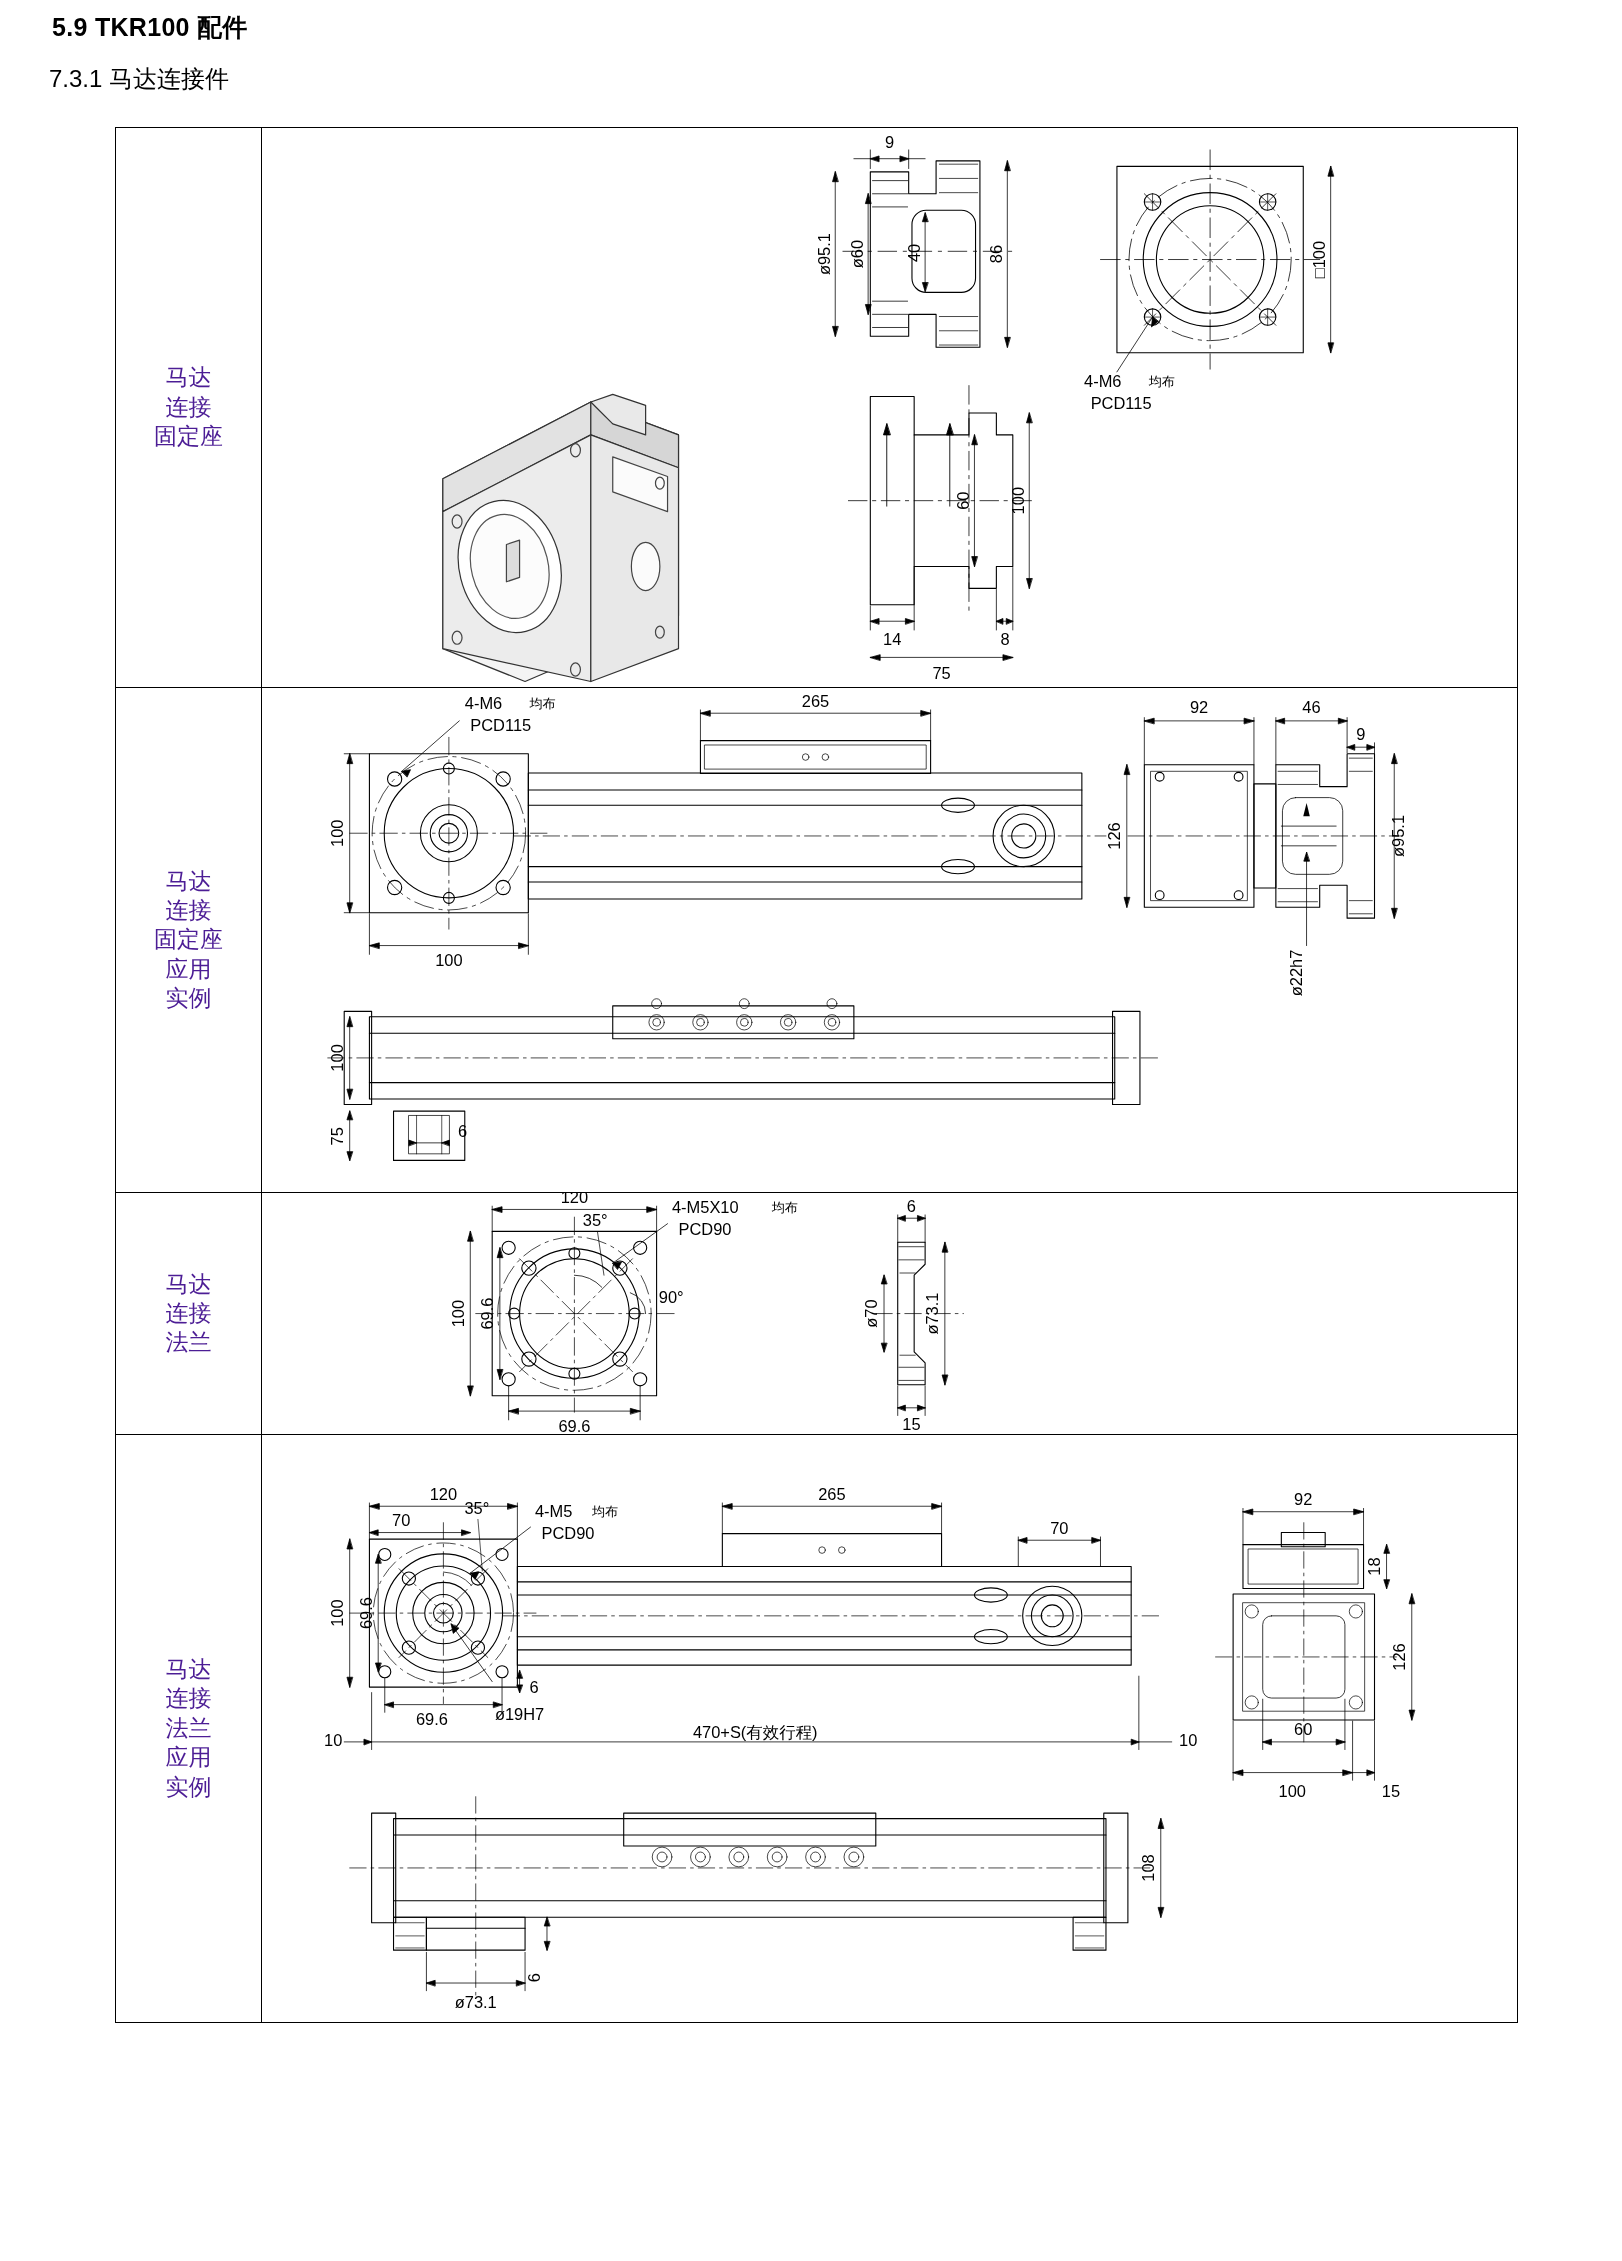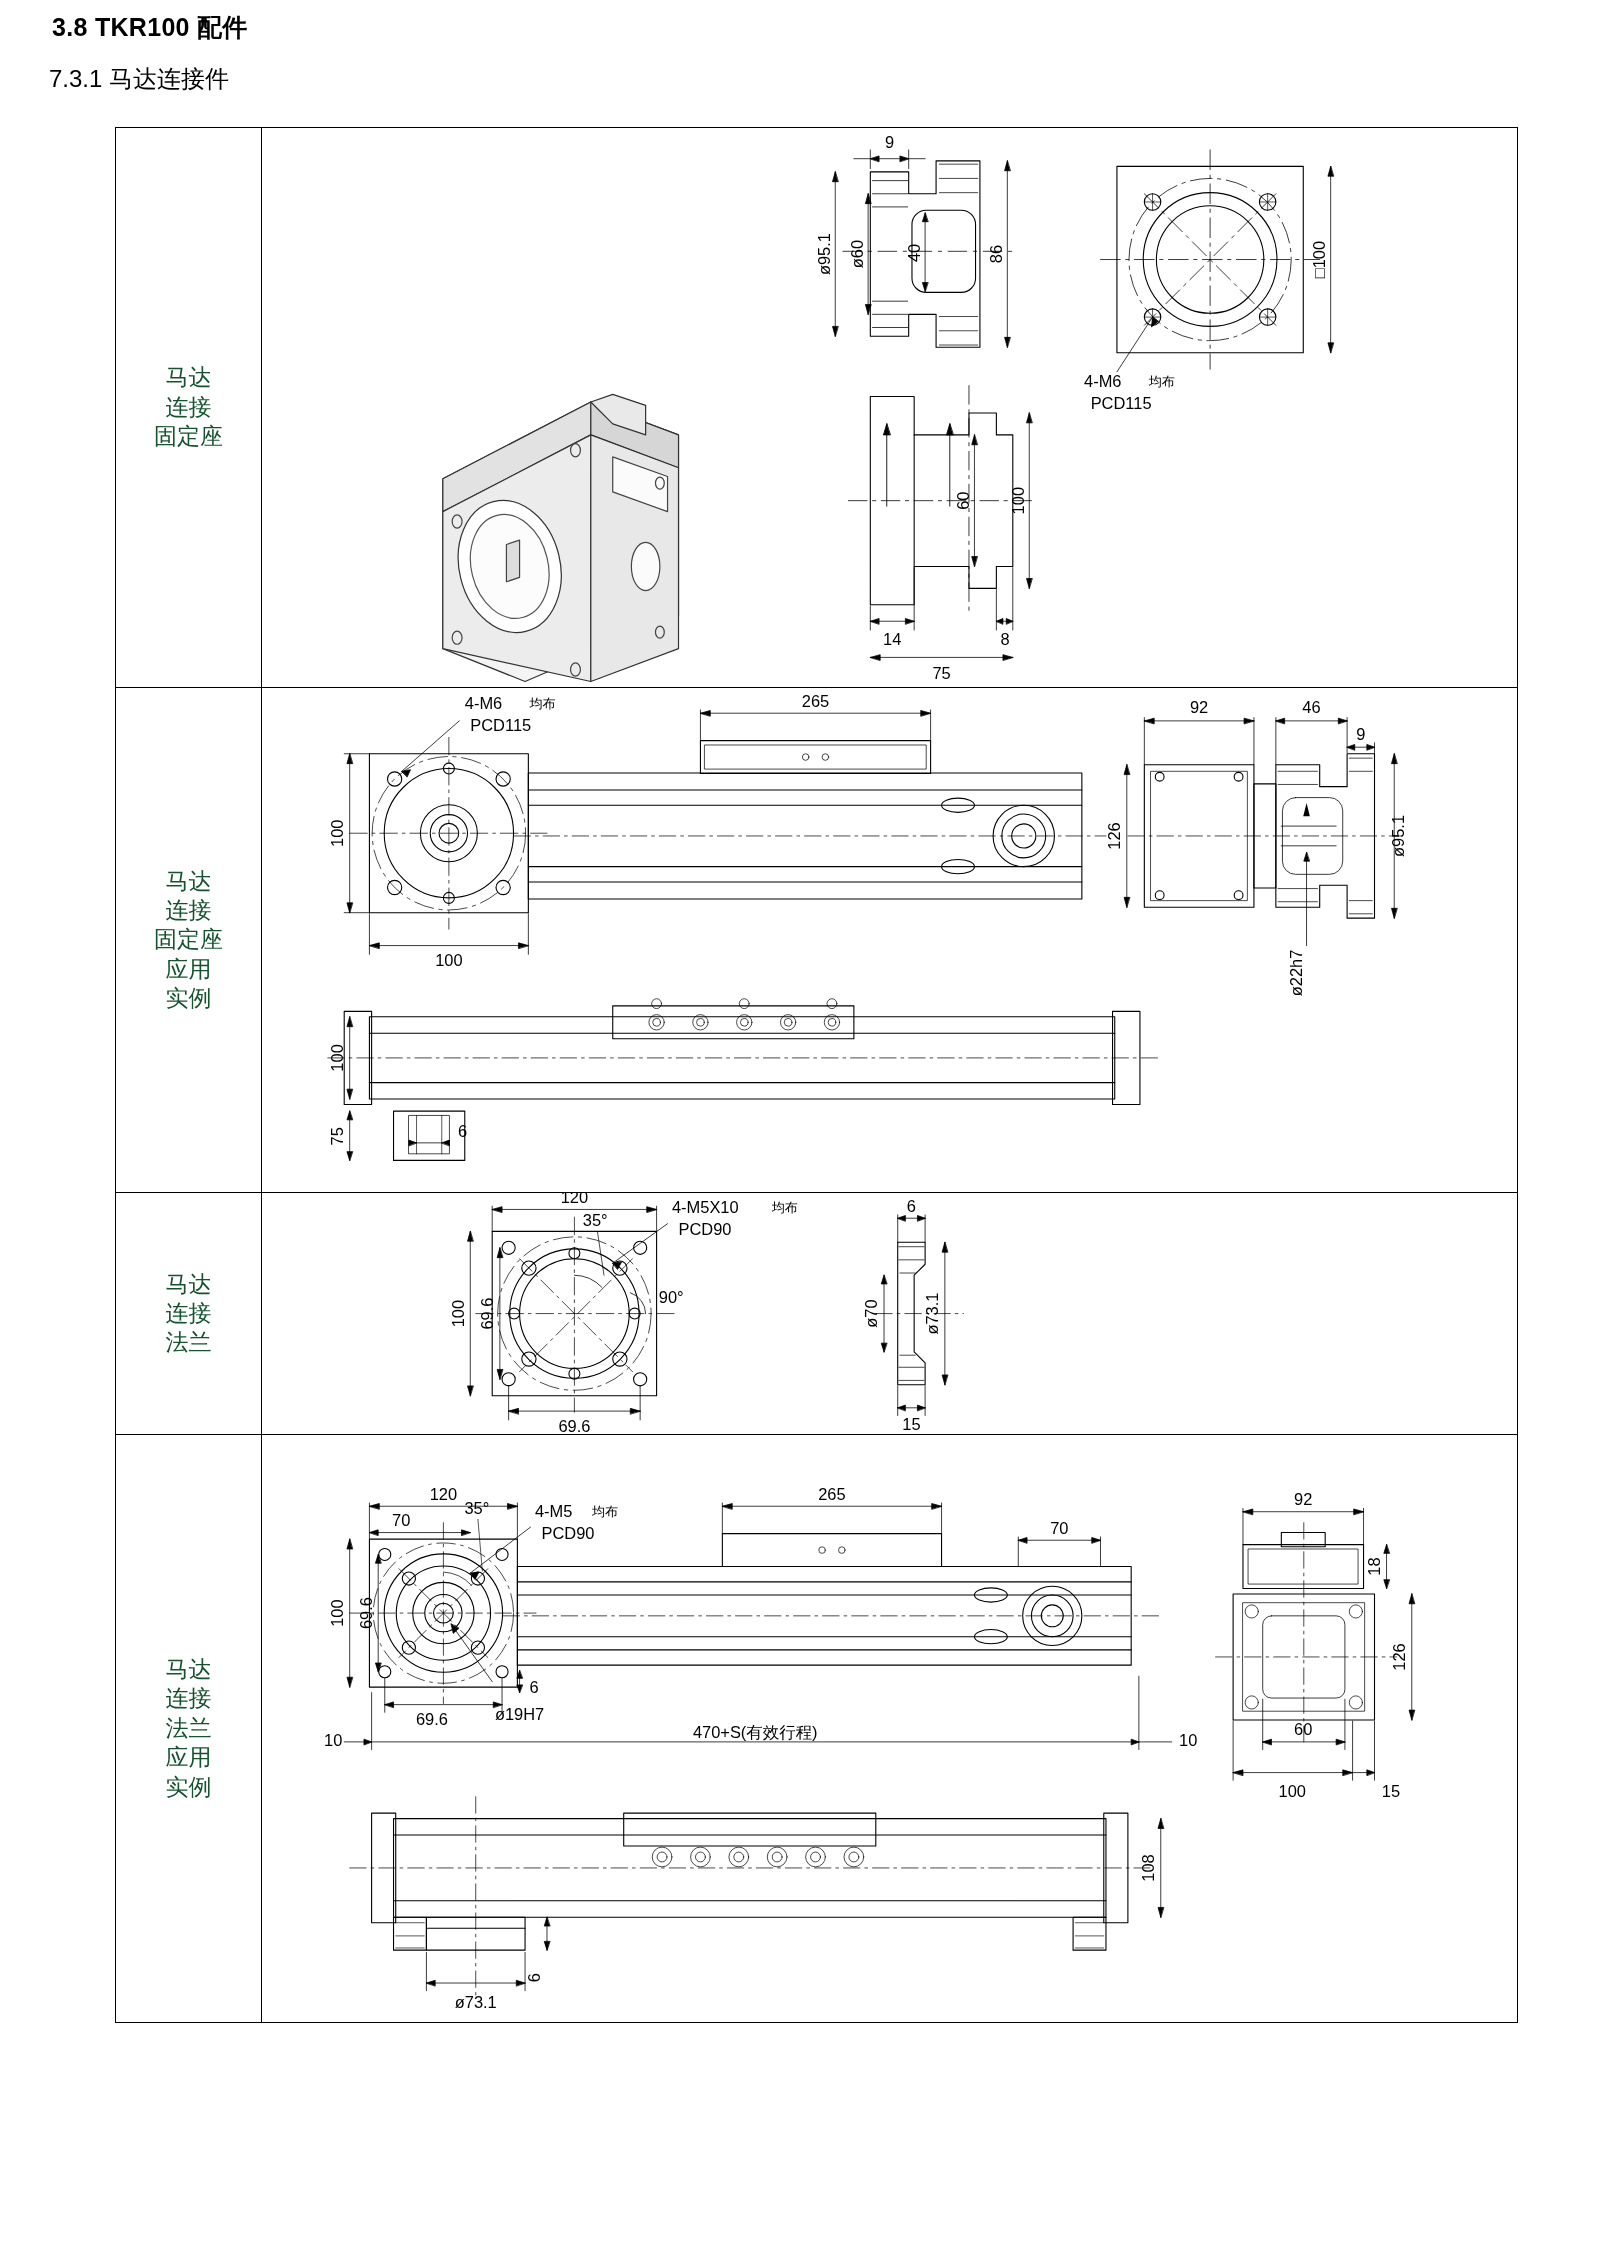--- a/index.html
+++ b/index.html
@@ -44,40 +44,40 @@
   table.spec td {
     border: 1.1px solid #000;
     vertical-align: middle;
     padding: 0;
   }
   td.label {
     width: 145px;
     text-align: center;
     font-size: 23px;
     line-height: 1.28;
-    color: #14532d;
+    color: #4c1d95;
   }
   td.fig { position: relative; }
   .figwrap { position: relative; width: 100%; height: 100%; }
   svg.drawing { display: block; width: 100%; height: 100%; }
 
   
   tr.r1 td { height: 559px; }
   tr.r2 td { height: 504px; }
   tr.r3 td { height: 241px; }
   tr.r4 td { height: 586px; }
 
   .dim { font-family: "Liberation Sans", sans-serif; }
 </style>
 </head>
 <body>
 
 <div class="page">
 
-  <div class="h-sec">3.8 TKR100 配件</div>
+  <div class="h-sec">5.9 TKR100 配件</div>
   <div class="h-sub">7.3.1 马达连接件</div>
 
   <table class="spec">
     <tbody>
 
     <tr class="r1">
       <td class="label">
         <div>马达</div>
         <div>连接</div>
         <div>固定座</div>

